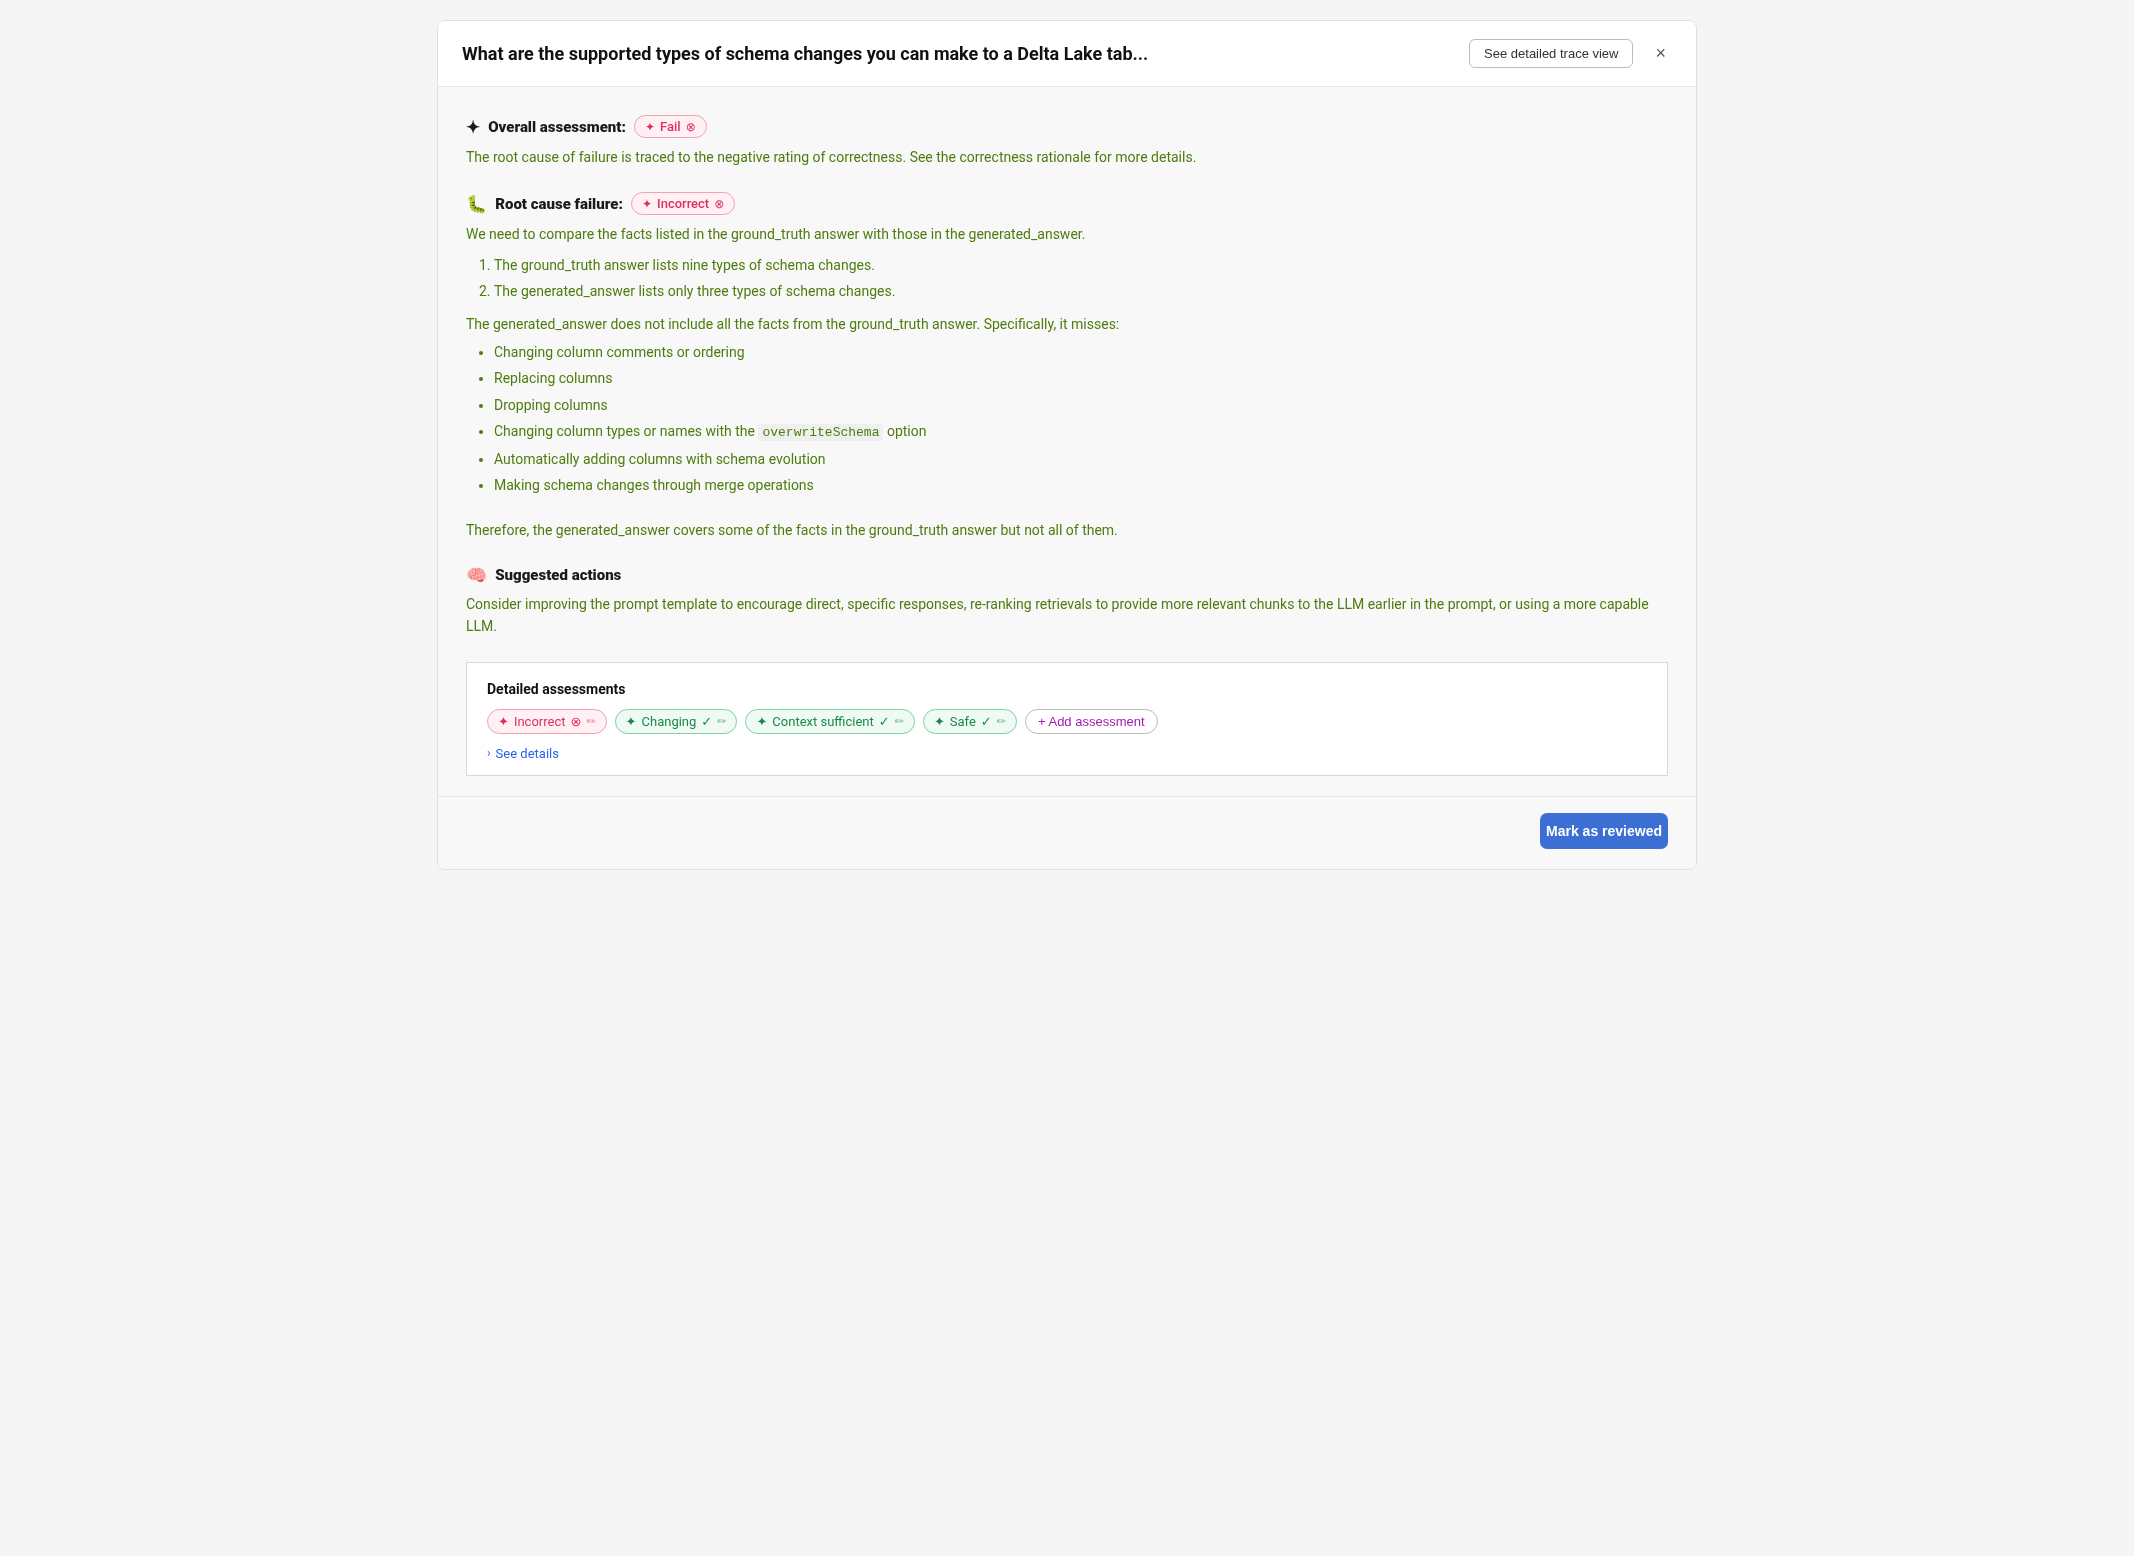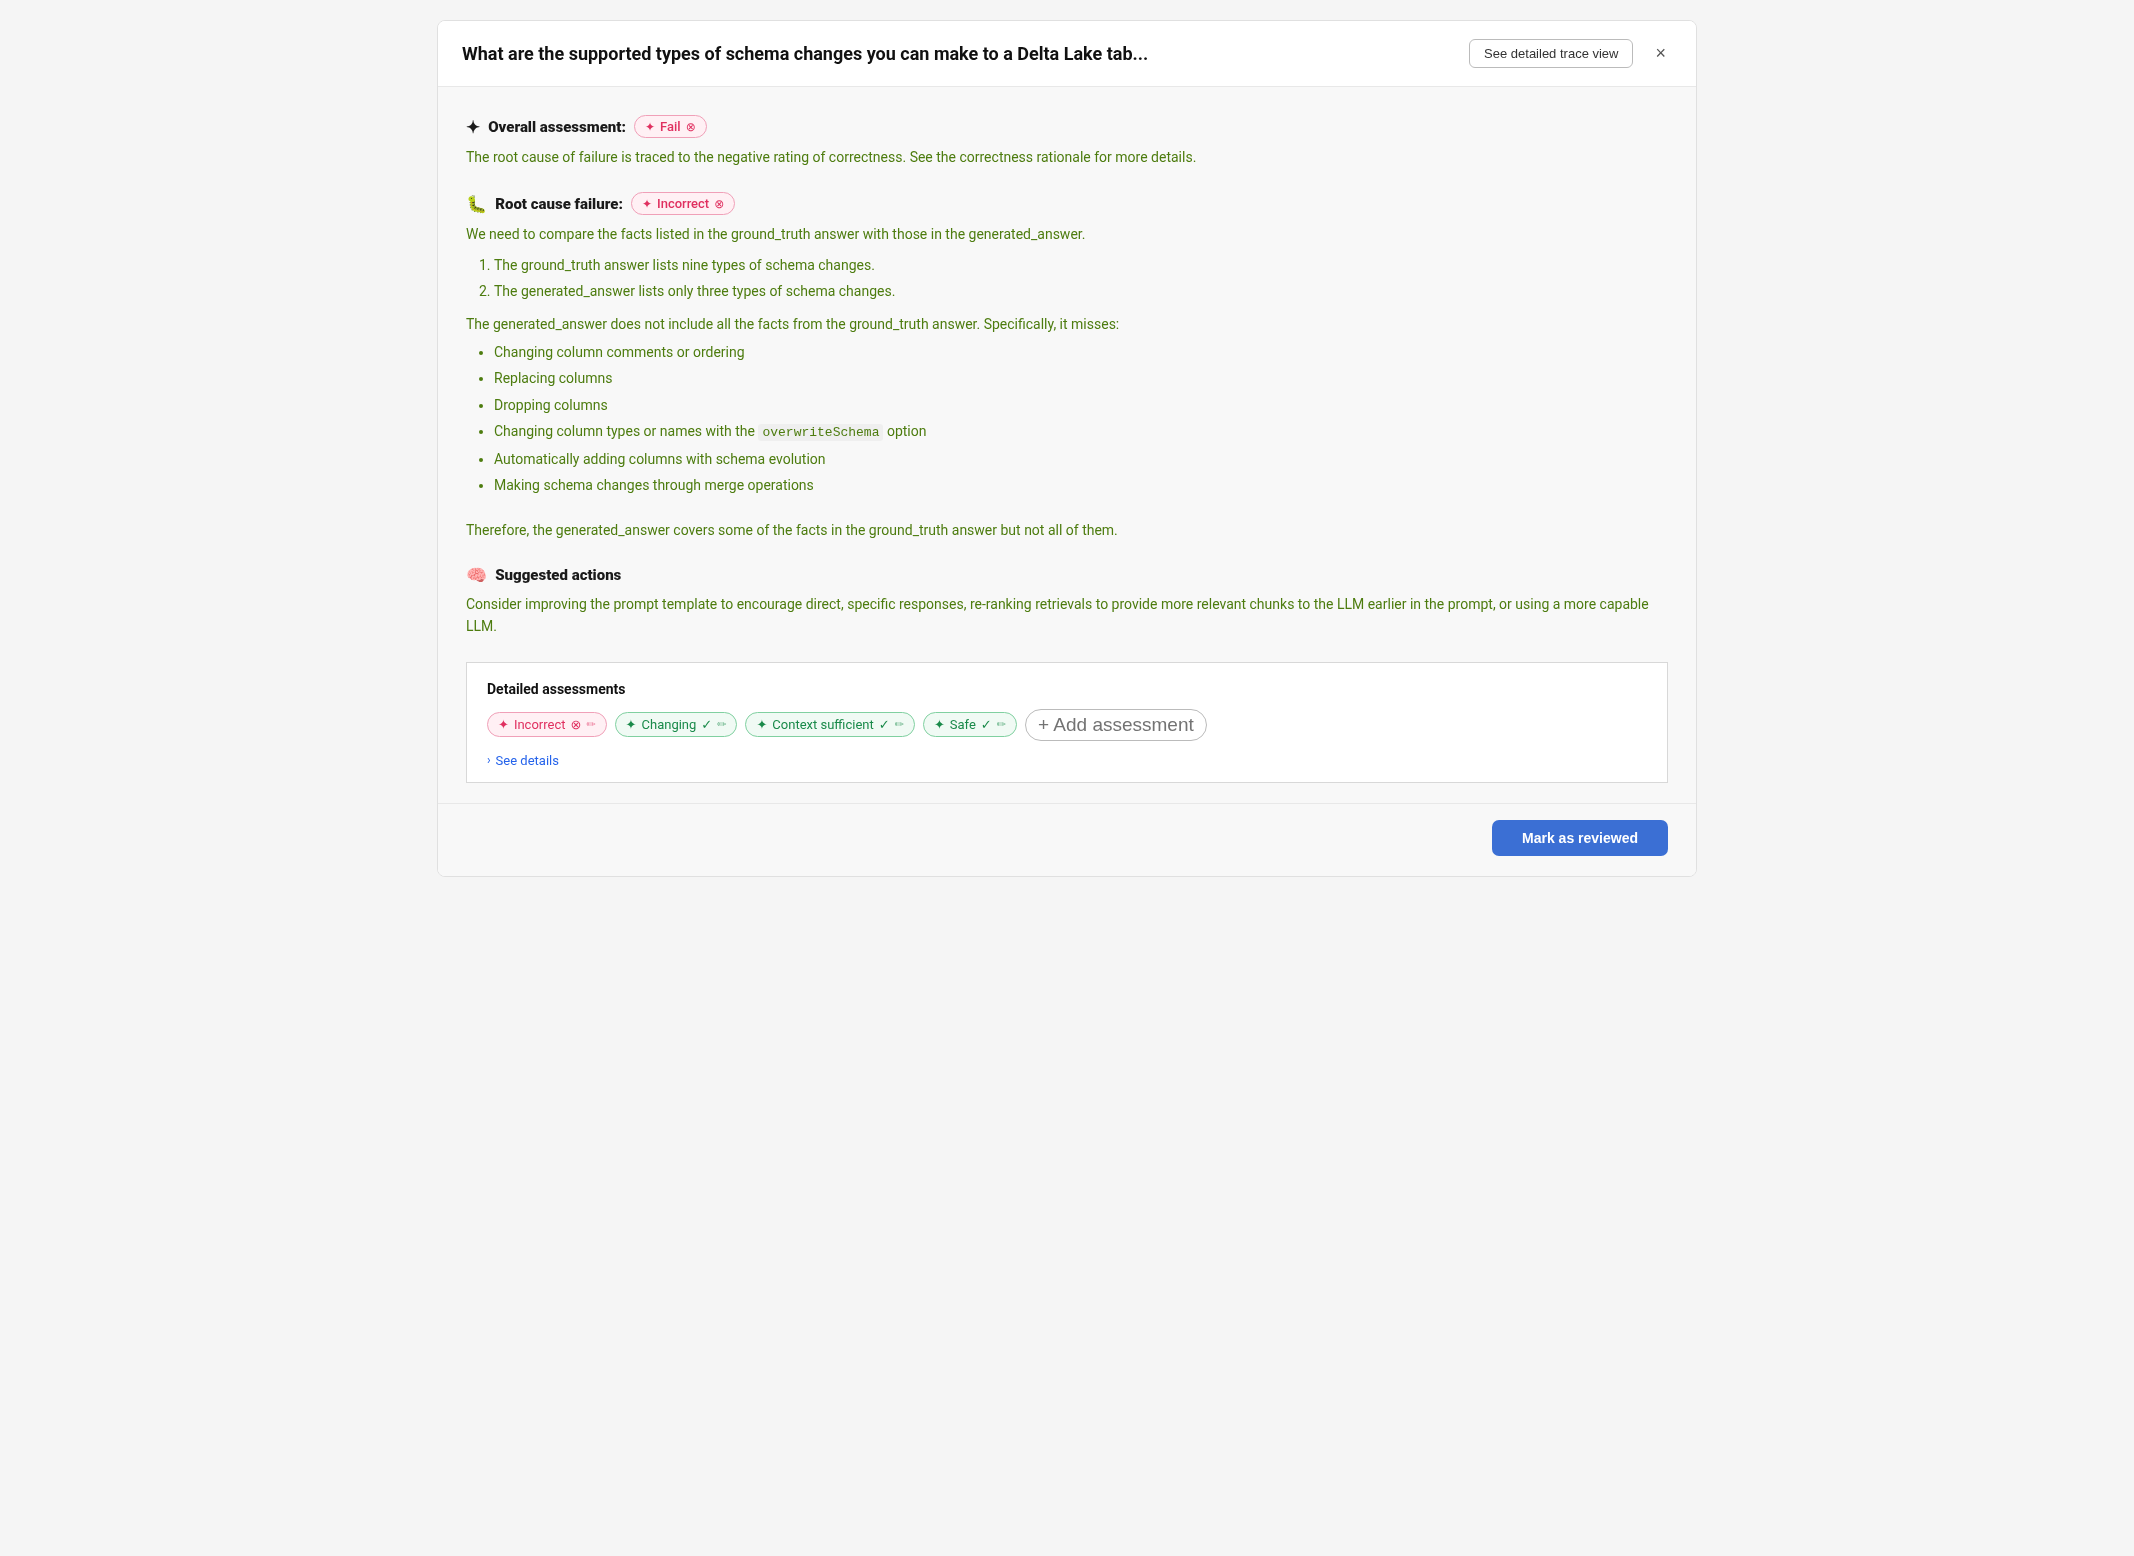--- a/index.html
+++ b/index.html
@@ -186,23 +186,23 @@
       background: #f0faf4;
     }
     .btn-add-assessment {
       display: inline-flex;
       align-items: center;
       gap: 5px;
       padding: 4px 12px;
       border-radius: 20px;
       border: 1.5px solid #bbb;
       background: #fff;
-      font-size: 19px;
-      cursor: pointer;
-      color: #737373;
+      font-size: 13px;
+      cursor: pointer;
+      color: #a21caf;
     }
     .see-details {
       display: flex;
       align-items: center;
       gap: 5px;
       font-size: 13px;
       color: #2563eb;
       cursor: pointer;
       margin-top: 6px;
     }
@@ -210,21 +210,21 @@
       display: flex;
       justify-content: flex-end;
       padding: 16px 28px 20px 28px;
       background: #f8f8f8;
       border-top: 1px solid #e8e8e8;
     }
     .btn-mark-reviewed {
       background: #3b6fd4;
       color: #fff;
       border: none;
-      padding: 10px 30px;
+      padding: 10px 6px;
       border-radius: 7px;
       font-size: 14px;
       font-weight: 600;
       cursor: pointer;
     }
     .chevron-right { font-size: 12px; }
   </style>
 </head>
 <body>
 

